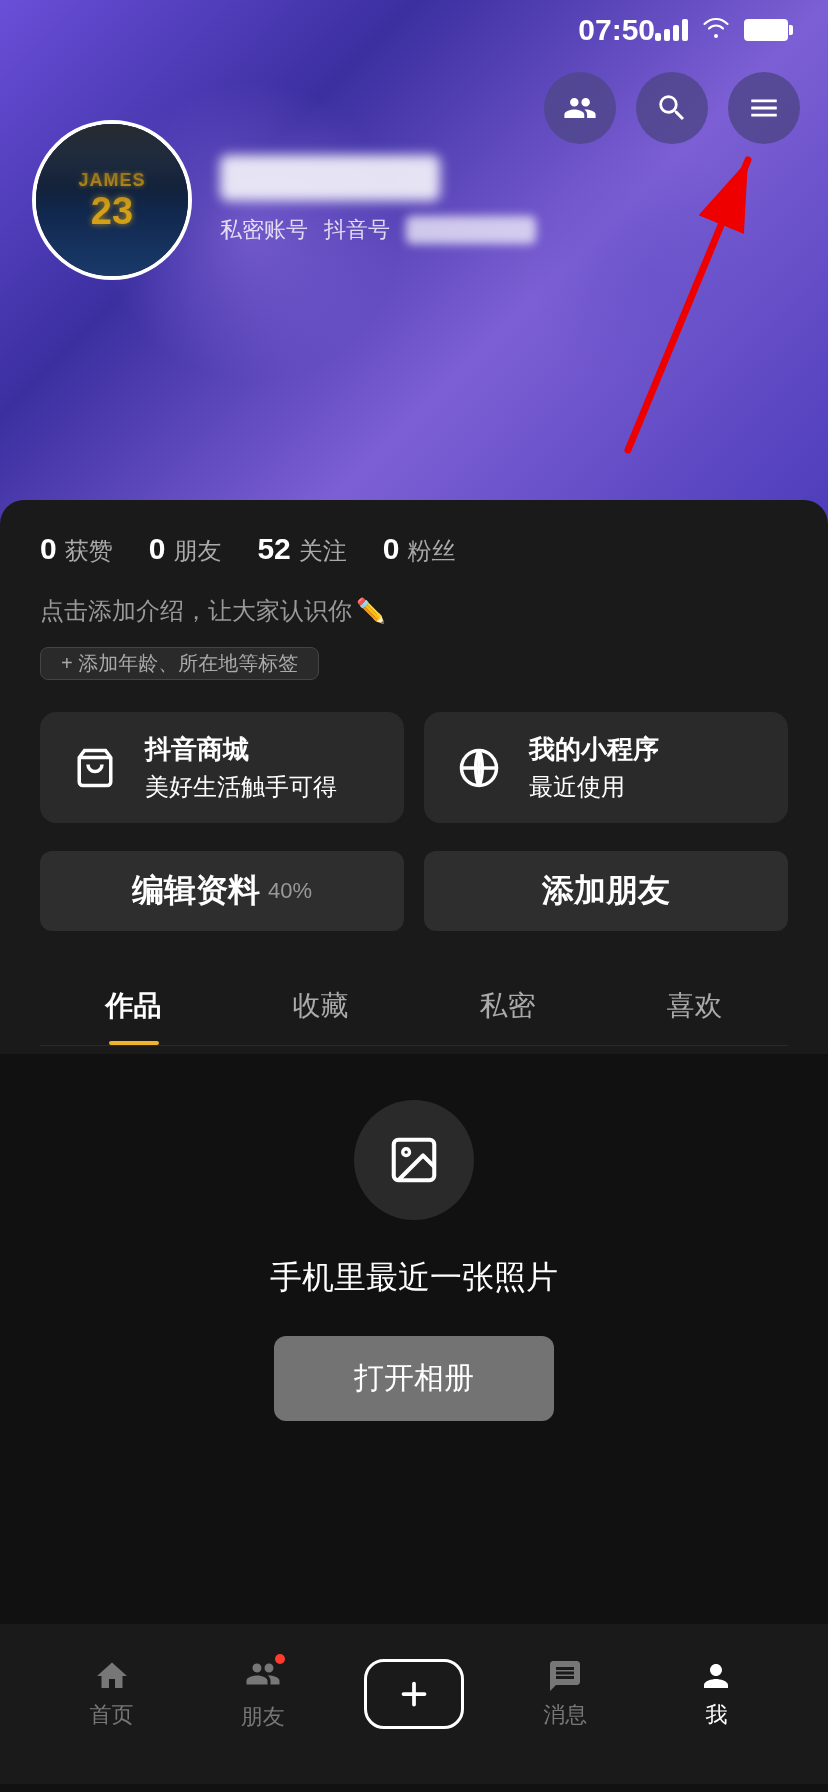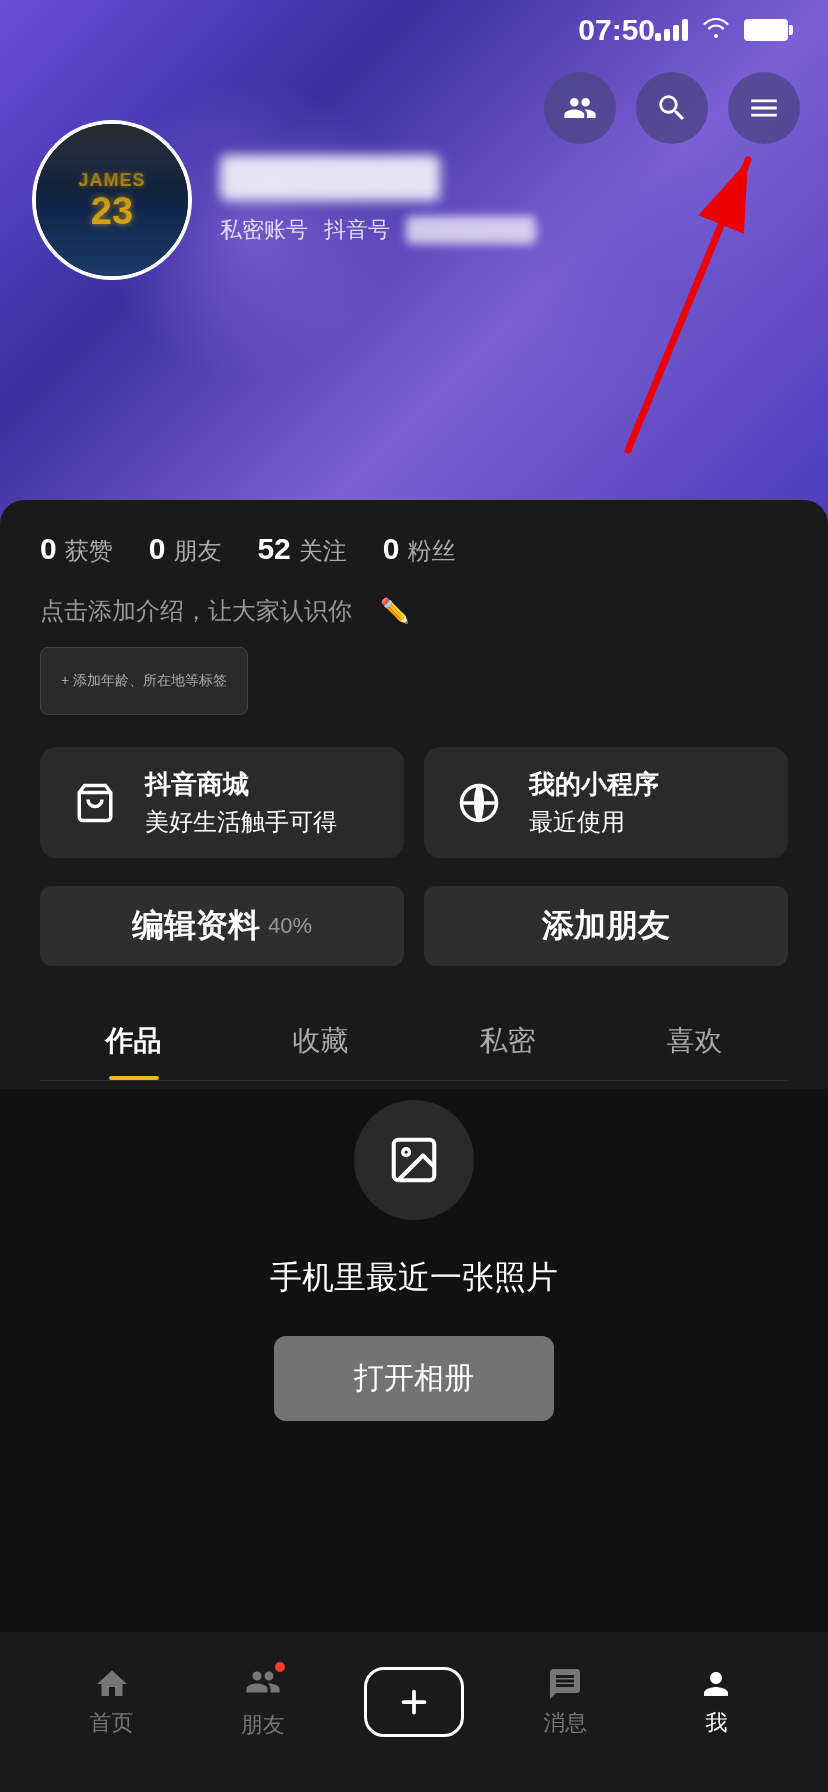--- a/index.html
+++ b/index.html
@@ -239,21 +239,21 @@
       color: #aaa;
       font-size: 24px;
     }
     .stat-highlight .stat-number {
       font-weight: 900;
     }
 
     .bio-row {
       display: flex;
       align-items: center;
-      gap: 28px;
+      gap: 4px;
       margin-bottom: 20px;
     }
     .bio-text {
       color: #999;
       font-size: 24px;
     }
     .edit-icon {
       color: #999;
       font-size: 24px;
     }
@@ -261,23 +261,23 @@
     .tags-row {
       margin-bottom: 32px;
     }
     .tag-btn {
       display: inline-flex;
       align-items: center;
       gap: 8px;
       background: #2a2a2a;
       border: 1px solid #444;
       border-radius: 8px;
-      padding: 24px 20px;
+      padding: 2px 20px;
       color: #aaa;
-      font-size: 14px;
+      font-size: 20px;
     }
 
     .feature-cards {
       display: flex;
       gap: 20px;
       margin-bottom: 28px;
     }
     .feature-card {
       flex: 1;
       background: #2a2a2a;
@@ -413,21 +413,21 @@
     }
     .open-album-text {
       color: #fff;
       font-size: 30px;
       font-weight: 500;
     }
 
     
     .bottom-nav {
       position: absolute;
-      bottom: 0; left: 0; right: 0;
+      bottom: 8px; left: 0; right: 0;
       height: 160px;
       background: #1a1a1a;
       display: flex;
       align-items: center;
       justify-content: flex-end;
       padding: 0 36px;
       padding-bottom: 20px;
       z-index: 20;
     }
     .nav-item {

